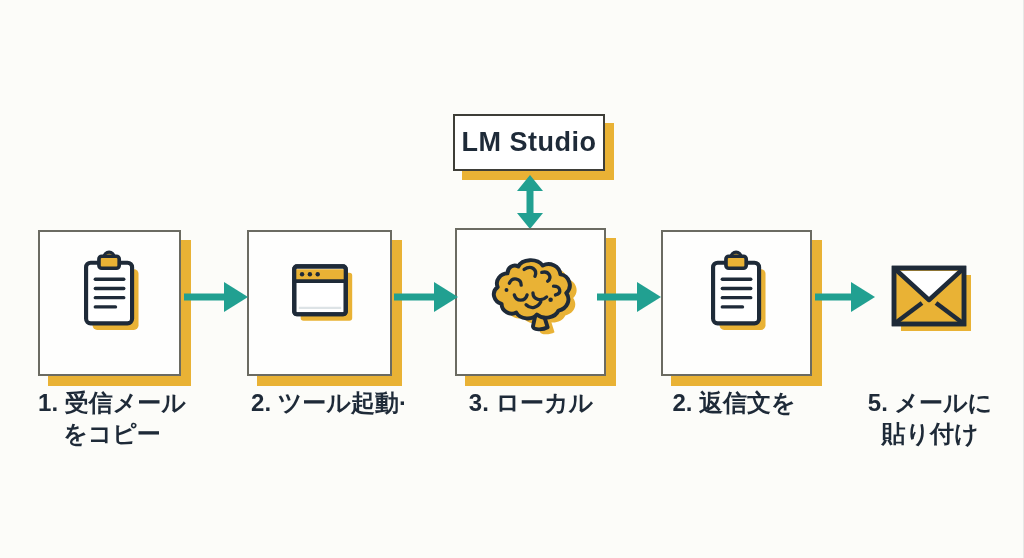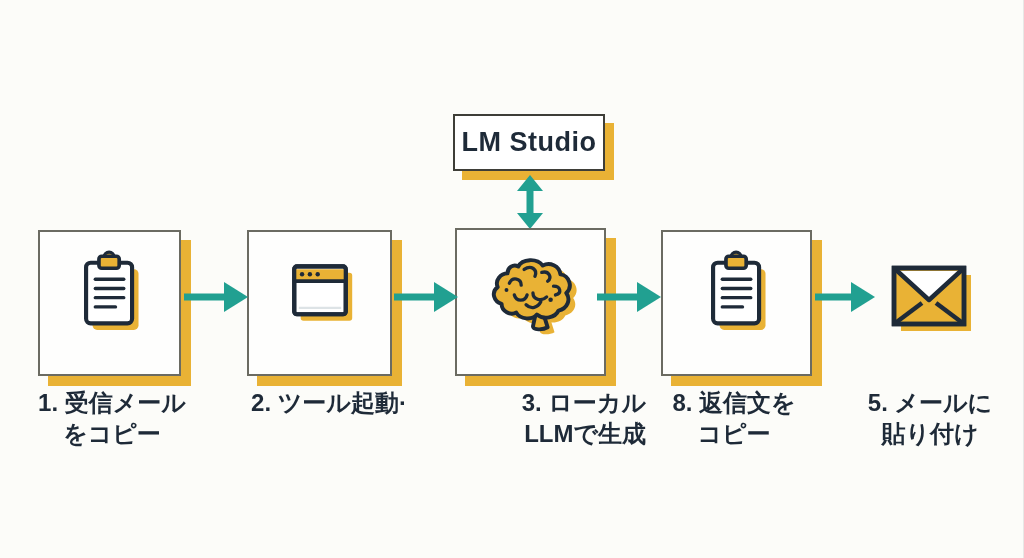--- a/index.html
+++ b/index.html
@@ -35,21 +35,21 @@
   .b2{left:247px;top:230px;width:145px;height:146px;}
   .b3{left:455px;top:228px;width:151px;height:148px;}
   .b4{left:661px;top:230px;width:151px;height:146px;}
   .abs{position:absolute;}
   .label{
     position:absolute;top:388px;width:230px;text-align:center;
     font-size:24px;font-weight:700;color:var(--ink);line-height:1.28;
   }
   .l1{left:-3px;}
   .l2{left:214px;}
-  .l3{left:416px;text-align:right;}
+  .l3{left:416px;}
   .l4{left:619px;}
   .l5{left:815px;}
 </style>
 </head>
 <body>
 
 <div class="canvas">
 
   <div class="lm-box">
     <span>LM Studio</span>
@@ -158,24 +158,22 @@
 
   <div class="label l1">
     <div>1. 受信メール</div>
     <div>をコピー</div>
   </div>
   <div class="label l2">
     <div>2. ツール起動·</div>
   </div>
   <div class="label l3">
     <div>3. ローカル</div>
-    <div>LLMで生成</div>
   </div>
   <div class="label l4">
-    <div>8. 返信文を</div>
-    <div>コピー</div>
+    <div>2. 返信文を</div>
   </div>
   <div class="label l5">
     <div>5. メールに</div>
     <div>貼り付け</div>
   </div>
 
 </div>
 
 </body></html>

